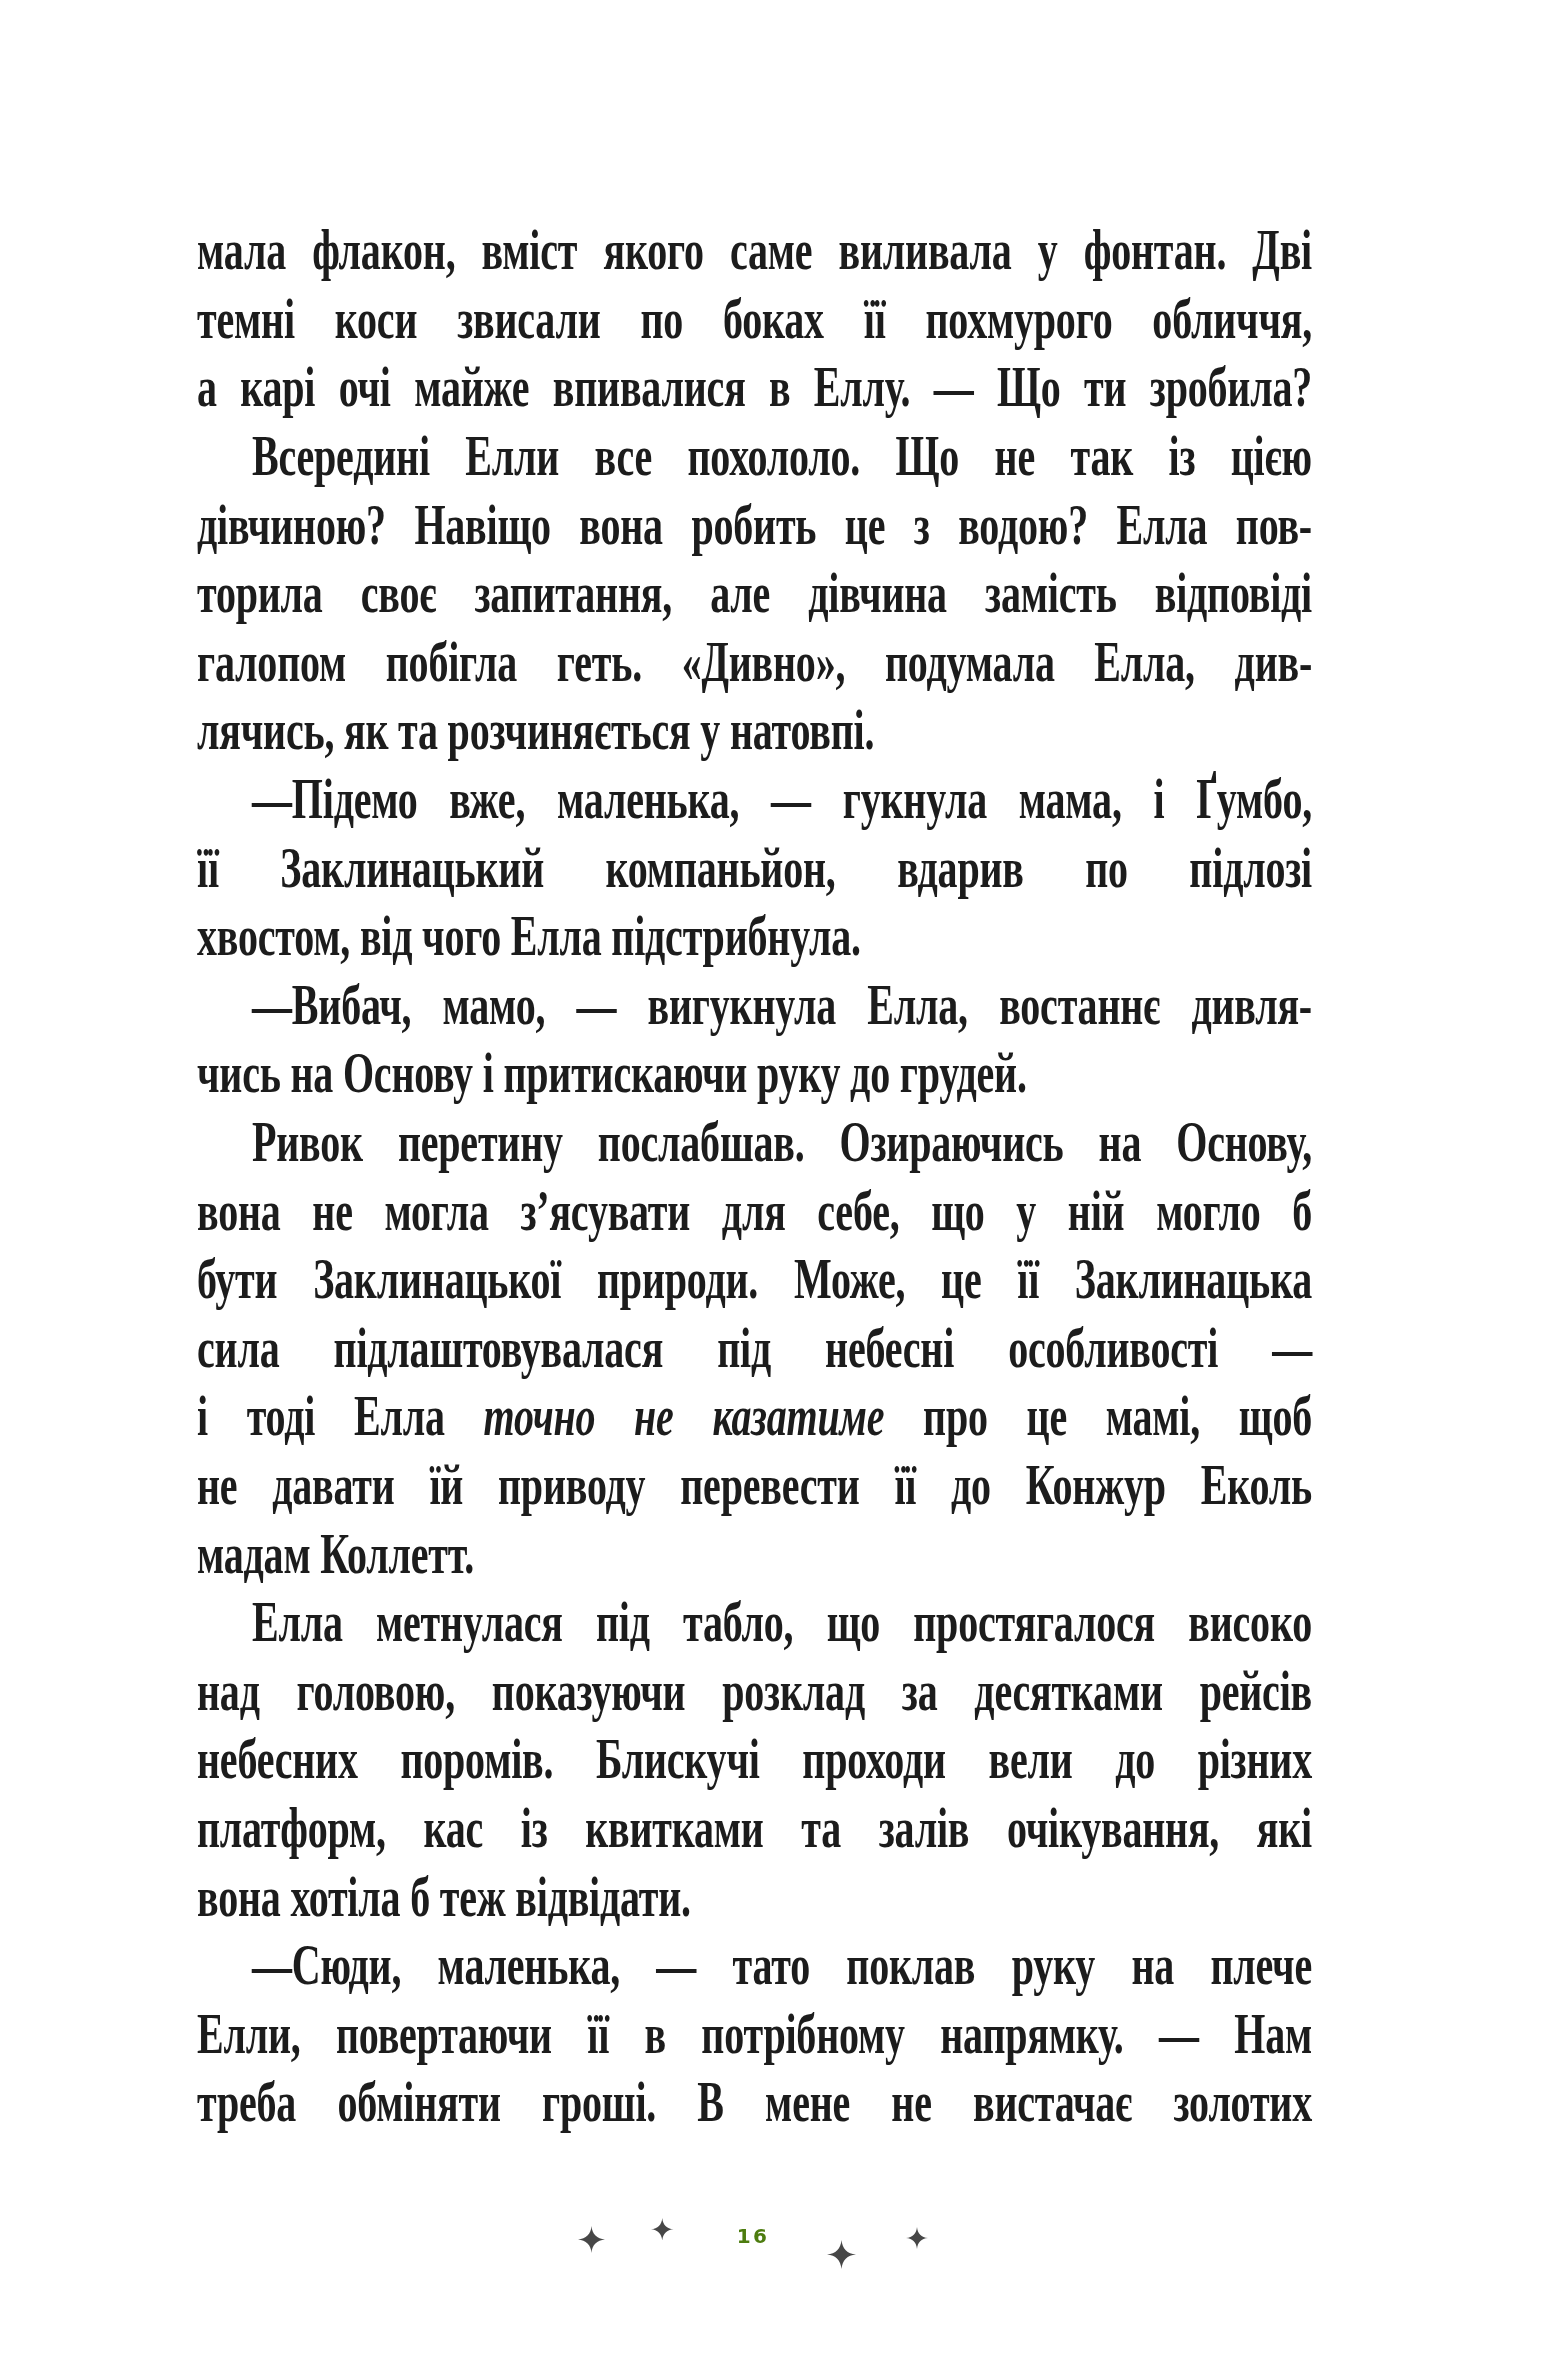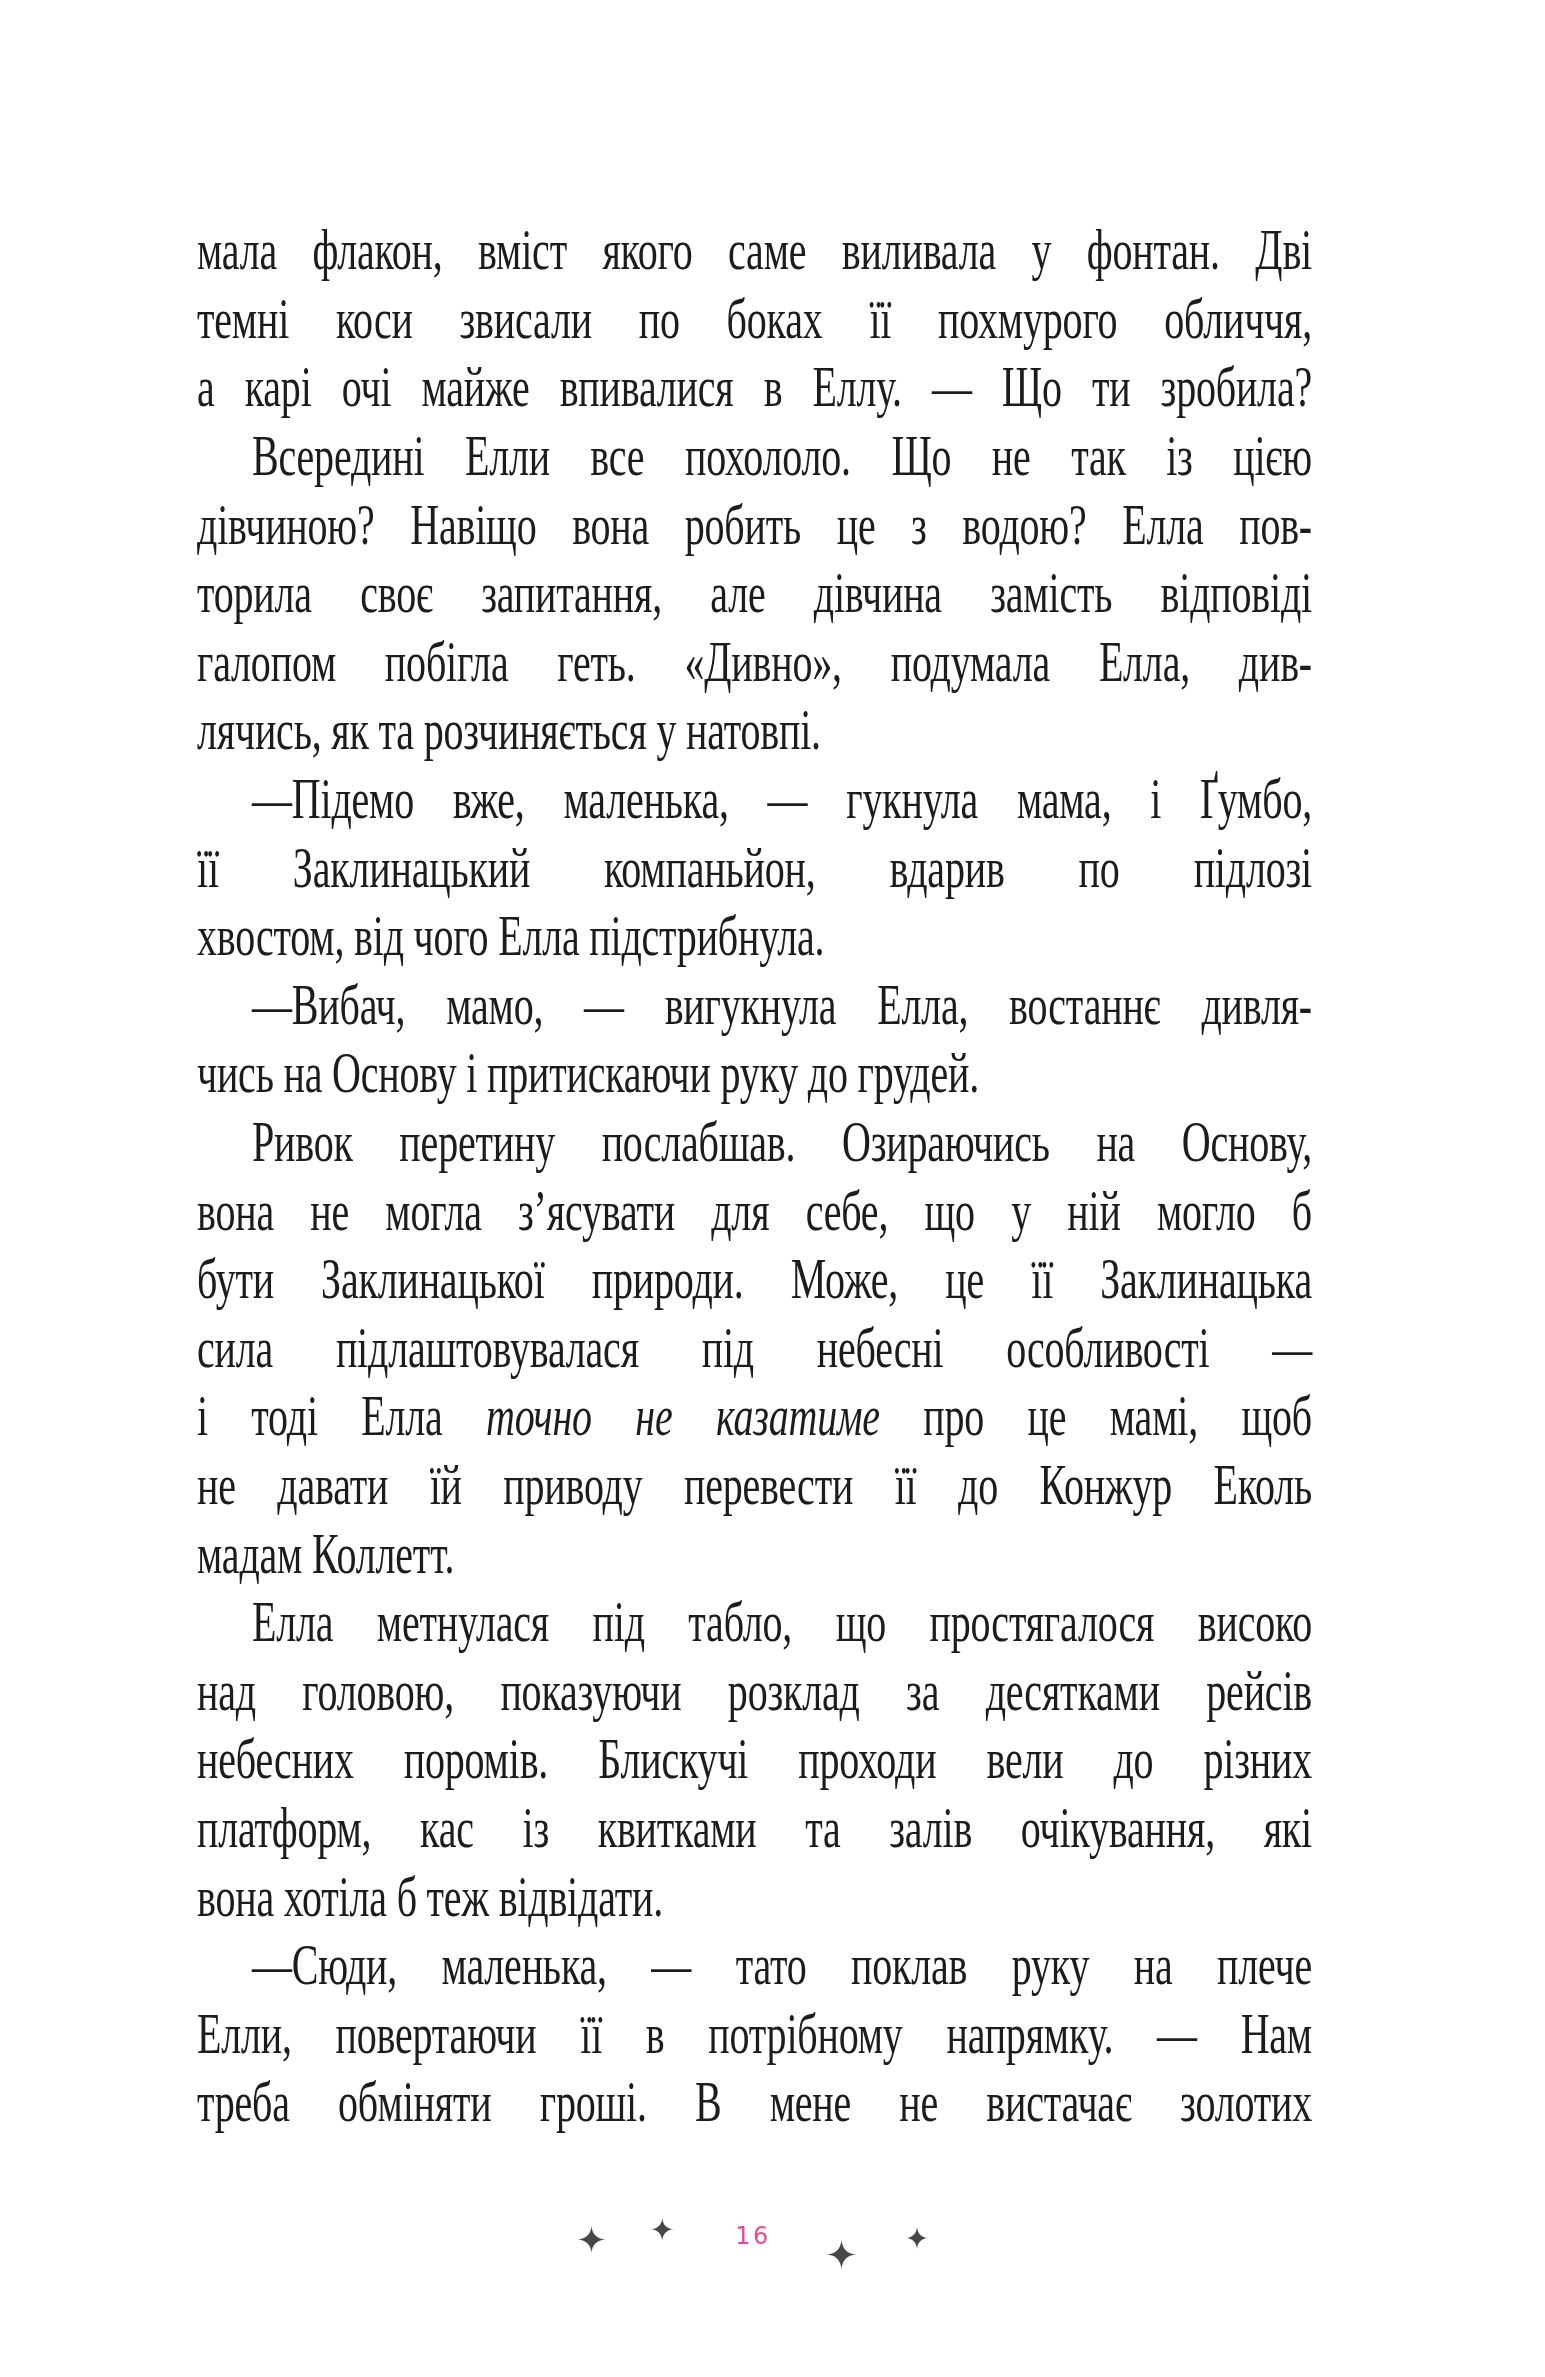--- a/index.html
+++ b/index.html
@@ -8,20 +8,21 @@
     background: #ffffff;
   }
   .page {
     position: relative;
     width: 1392px;
     height: 2377px;
     background: #ffffff;
     overflow: hidden;
     font-family: "Liberation Serif", "DejaVu Serif", serif;
     color: #1c1c1c;
+    font-weight: bold;
   }
   .page-text {
     position: absolute;
     left: 197px;
     top: 216px;
     width: 1115px;
     font-size: 40px;
     line-height: 49px;
     letter-spacing: -0.2px;
     transform: scaleY(1.4);
@@ -51,23 +52,23 @@
   .s1 { left: 578px; top: 13px; }
   .s2 { left: 651px; top: 4.8px;  }
   .s3 { left: 827px; top: 27px; }
   .s4 { left: 906px; top: 13.7px; }
   .page-number {
     position: absolute;
     left: 753px;
     top: 23px;
     transform: translate(-50%, -50%);
     font-family: "DejaVu Sans", "Liberation Sans", sans-serif;
-    font-size: 24px;
+    font-size: 20px;
     letter-spacing: 2.4px;
-    color: #ec4899;
+    color: #4d7c0f;
   }
 </style>
 </head>
 <body>
 
 <div class="page" style="background: rgb(255, 255, 255); color: rgb(28, 28, 28);">
 
   <div class="page-text">
       <div class="para">
         <div class="line"><span class="rg">мала флакон, вміст якого саме виливала у фонтан. Дві</span></div>

